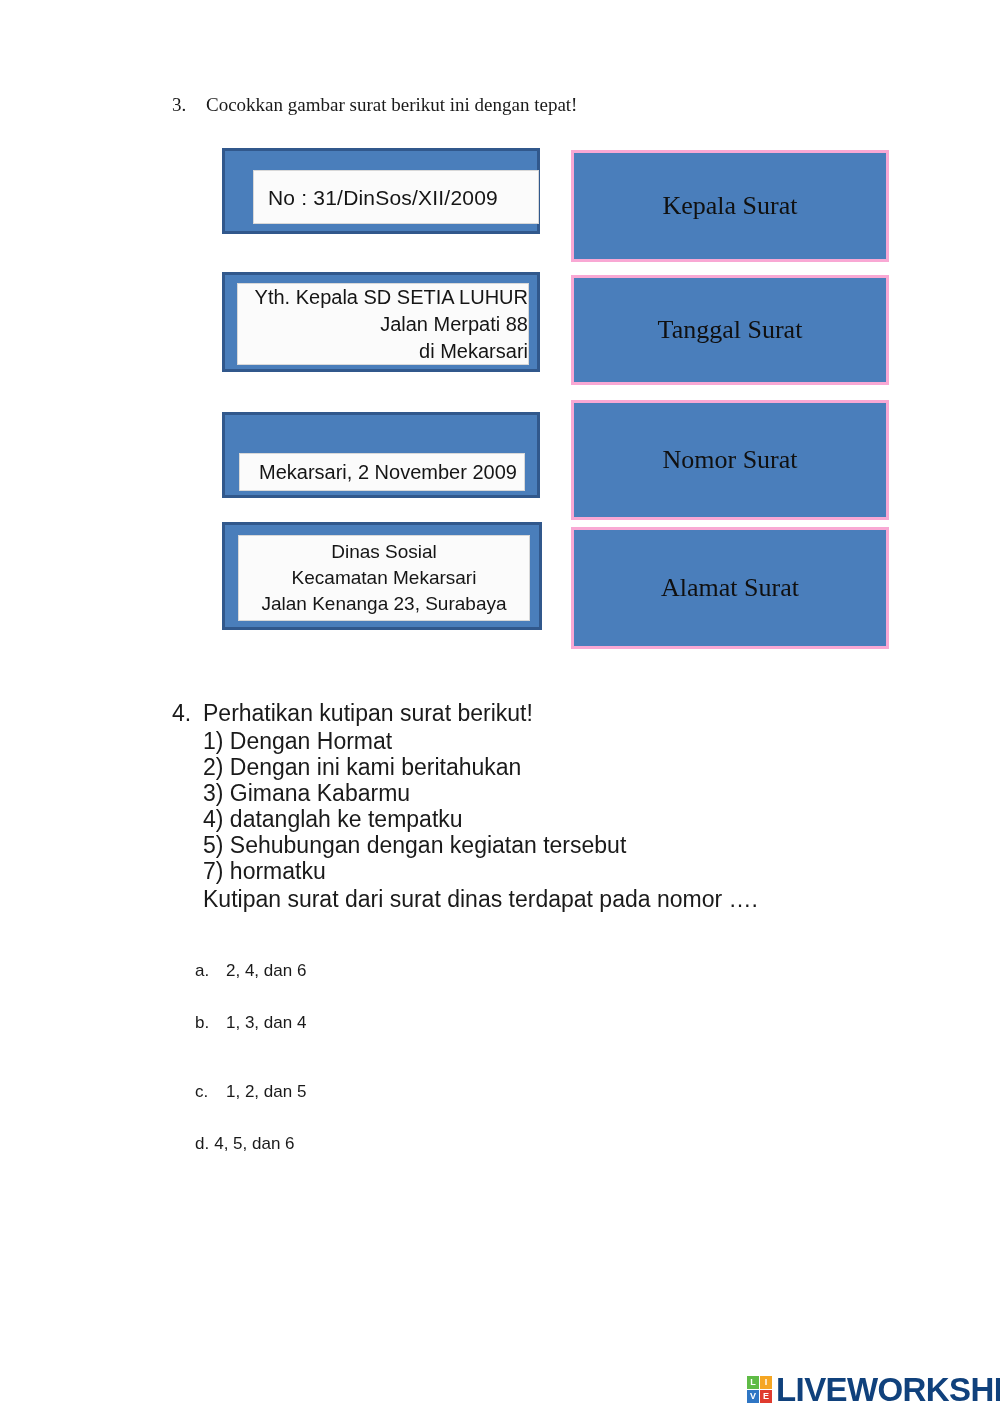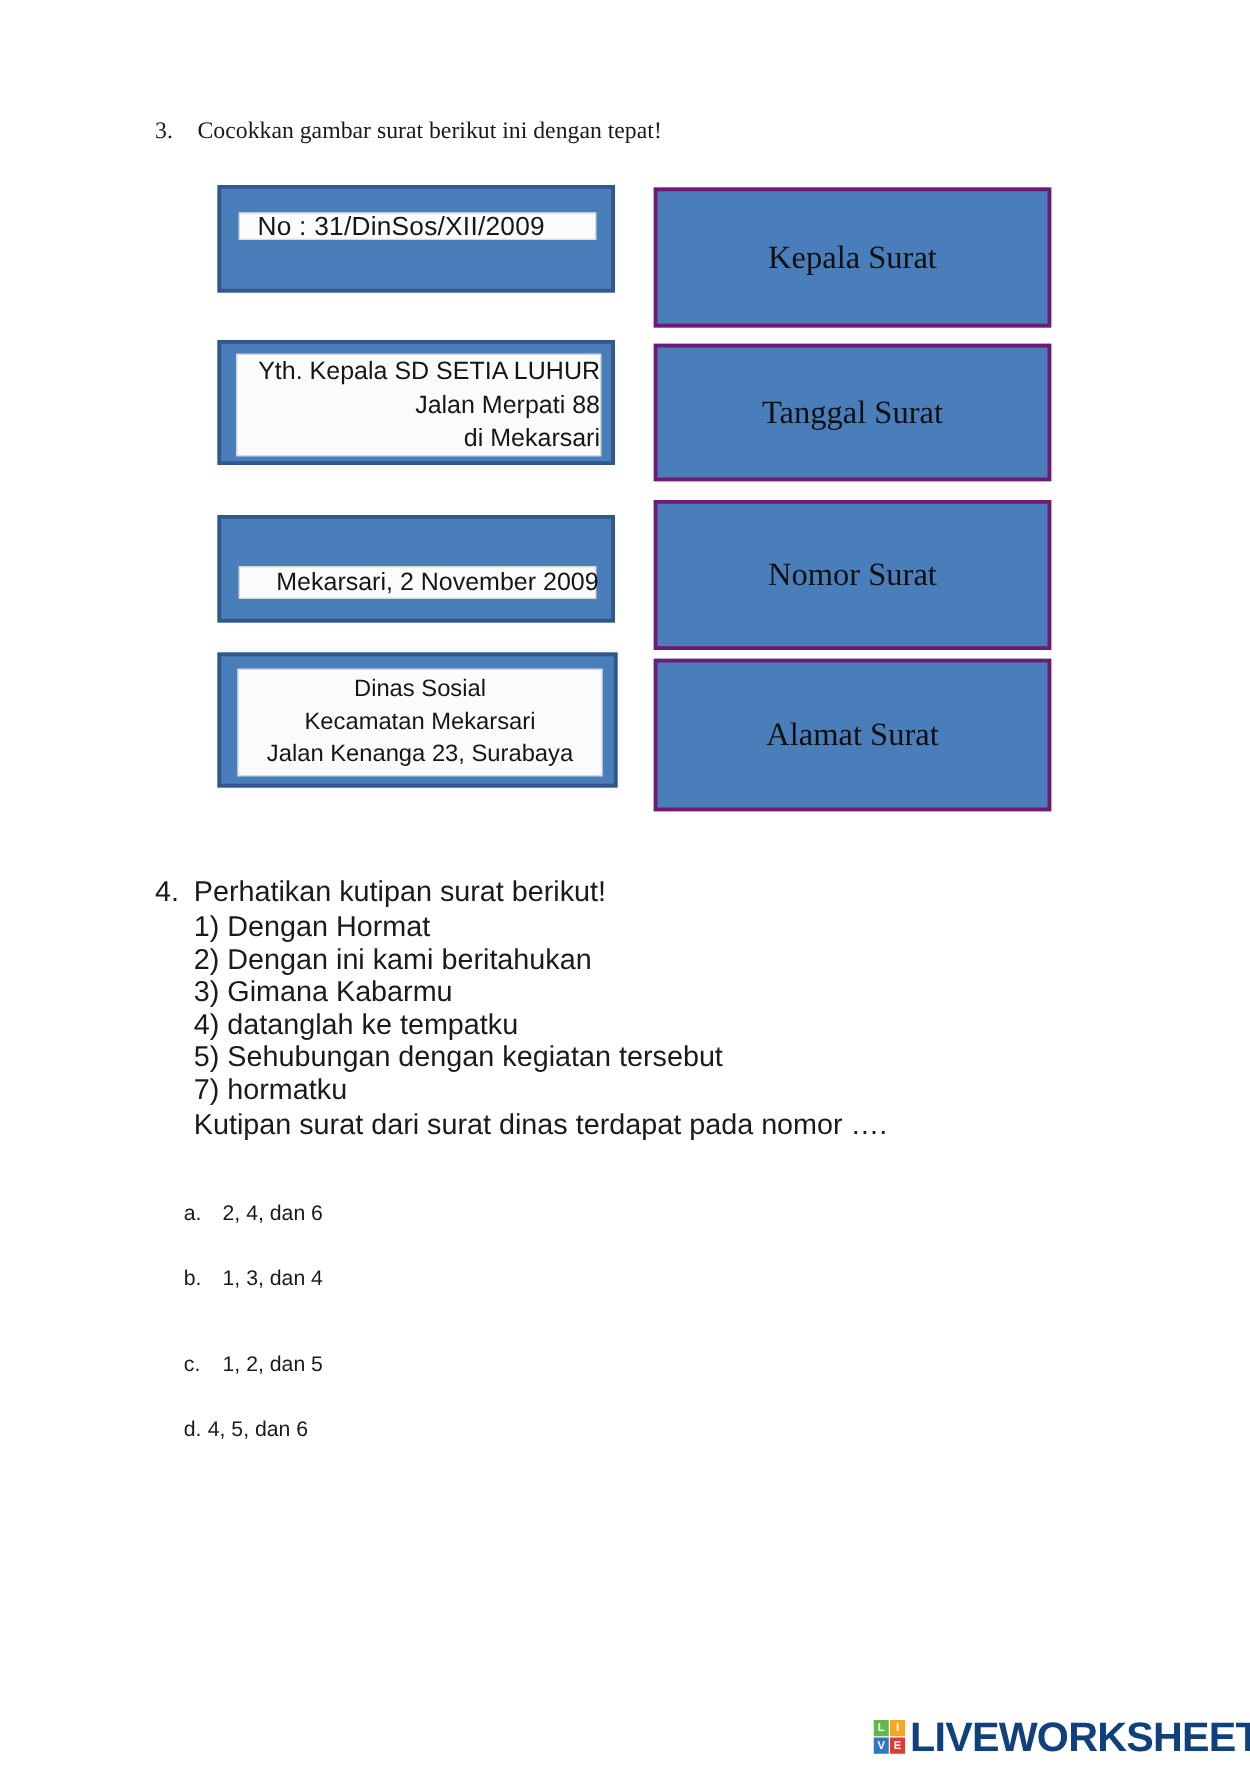--- a/index.html
+++ b/index.html
@@ -14,20 +14,21 @@
     position: relative;
     font-family: "Liberation Sans", sans-serif;
     color: #111111;
     overflow: hidden;
   }
 
   .page {
     position: absolute;
     inset: 0;
     background: #ffffff;
+    margin-left: 48px;
   }
 
   
   .q3-head {
     position: absolute;
     left: 124px;
     top: 92px;
     width: 700px;
     font-family: "Liberation Serif", serif;
     font-size: 19px;
@@ -67,56 +68,56 @@
   }
   .pic-inner .ln {
     font-size: 20px;
     line-height: 27px;
     white-space: nowrap;
   }
 
   
   .card-nomor { left: 174px; top: 148px; width: 318px; height: 86px; }
   .card-nomor .pic-inner {
-    left: 14px; top: 19px; width: 286px; height: 22px;
+    left: 28px; top: 19px; width: 286px; height: 54px;
     padding-left: 14px;
   }
   .card-nomor .ln { font-size: 21px; letter-spacing: .2px; }
 
   
   .card-alamat { left: 174px; top: 272px; width: 318px; height: 100px; }
   .card-alamat .pic-inner {
     left: 12px; top: 8px; width: 292px; height: 82px;
     padding-left: 13px;
     text-align: right;
   }
 
   
   .card-tanggal { left: 174px; top: 412px; width: 318px; height: 86px; }
   .card-tanggal .pic-inner {
-    left: 14px; top: 38px; width: 286px; height: 26px;
-    padding-left: 29px;
+    left: 14px; top: 38px; width: 286px; height: 38px;
+    padding-left: 19px;
   }
 
   
   .card-kepala { left: 174px; top: 522px; width: 320px; height: 108px; }
   .card-kepala .pic-inner {
     left: 13px; top: 10px; width: 292px; height: 86px;
     align-items: center;
     text-align: center;
   }
   .card-kepala .ln { font-weight: normal; font-size: 19px; line-height: 26px; }
 
   
   .label-card {
     position: absolute;
     left: 523px;
     width: 318px;
     background: #4a7ebb;
-    border: 3px solid #701a75;
+    border: 3px solid #f9a8d4;
     box-sizing: border-box;
     display: flex;
     align-items: center;
     justify-content: center;
     font-family: "Liberation Serif", serif;
     font-size: 26px;
     color: #101010;
     pointer-events: auto;
   }
   .lbl-1 { top: 150px;  height: 112px; }

